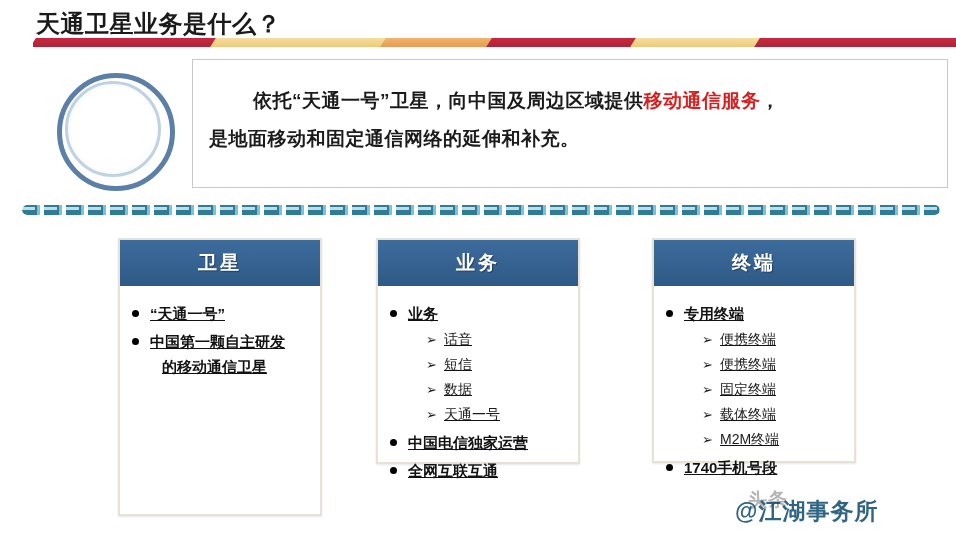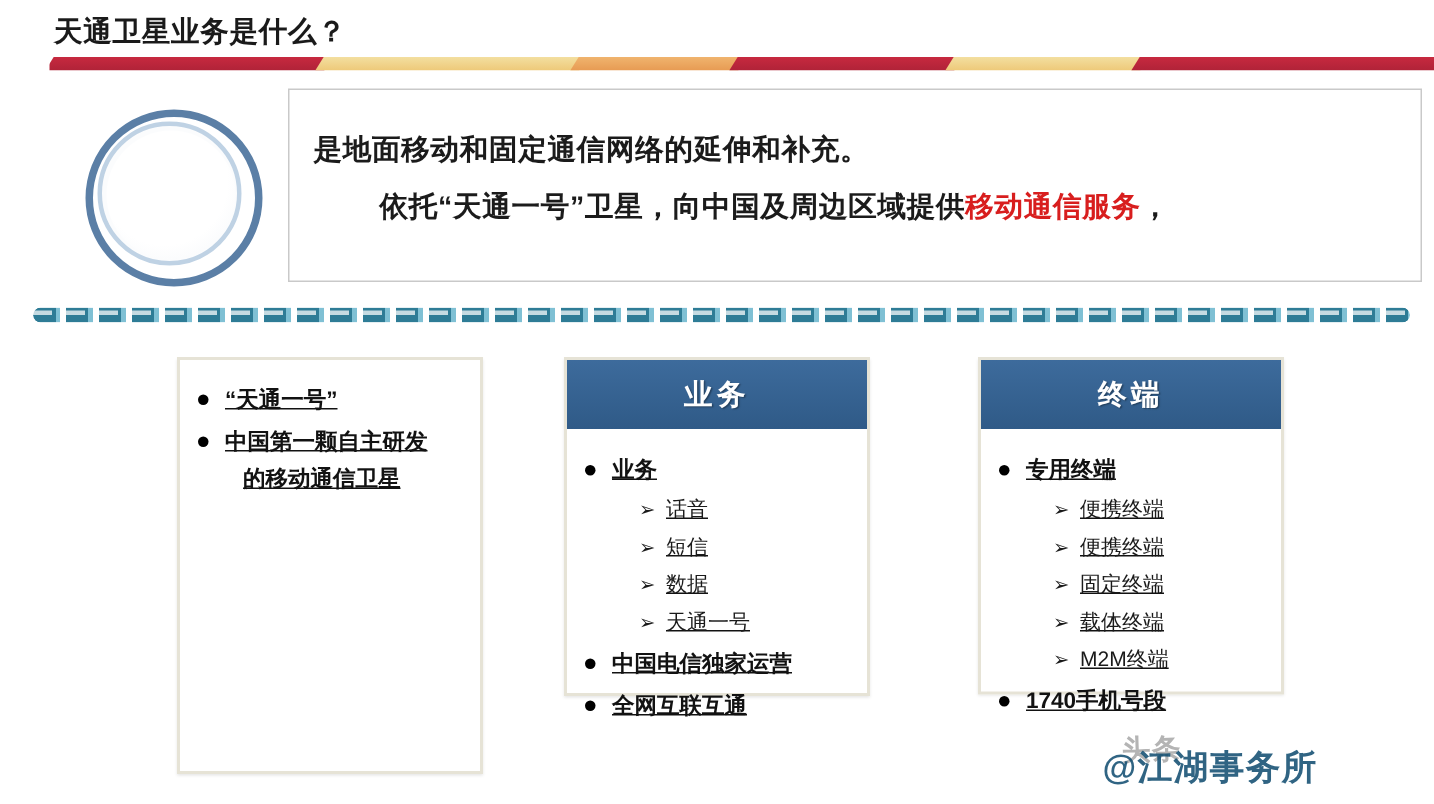--- a/index.html
+++ b/index.html
@@ -21,21 +21,21 @@
     height: 536px;
     background: #ffffff;
     overflow: hidden;
   }
 
   
   #slide-title {
     position: absolute;
     left: 36px;
     top: 8px;
-    font-size: 19px;
+    font-size: 24px;
     font-weight: bold;
     color: #1a1a1a;
     letter-spacing: 0.5px;
     white-space: nowrap;
   }
   #title-rule {
     position: absolute;
     left: 33px;
     top: 38px;
     width: 923px;
@@ -272,30 +272,33 @@
     <div class="rule-seg rule-red   skew-r" style="left:724px; width:205px;"></div>
   </div>
 
   <div id="ring-wrap">
     <div id="ring-outer"></div>
     <div id="ring-inner"></div>
     <div id="ring-core"></div>
   </div>
 
   <div id="intro-box">
+    <div class="intro-line l1"><span>依托“天通一号”卫星，向中国及周边区域提供</span><span class="hl-red">移动通信服务</span><span>，</span></div>
     <div class="intro-line l2">是地面移动和固定通信网络的延伸和补充。</div>
-    <div class="intro-line l1"><span>依托“天通一号”卫星，向中国及周边区域提供</span><span class="hl-red">移动通信服务</span><span>，</span></div>
   </div>
 
   <div id="chain-divider">
     <div class="chain-row"></div>
     <div class="chain-gloss"></div>
   </div>
 
   <div class="card" id="card-satellite">
+    <div class="card-header">
+      <span class="card-header-text">卫星</span>
+    </div>
     <div class="card-body">
       <ul class="bullets">
         <li class="bullet-l1">
           <span class="dot"></span>
           <span>“天通一号”</span>
         </li>
         <li class="bullet-l1">
           <span class="dot"></span>
           <span>中国第一颗自主研发</span>
           <span class="cont">的移动通信卫星</span>

